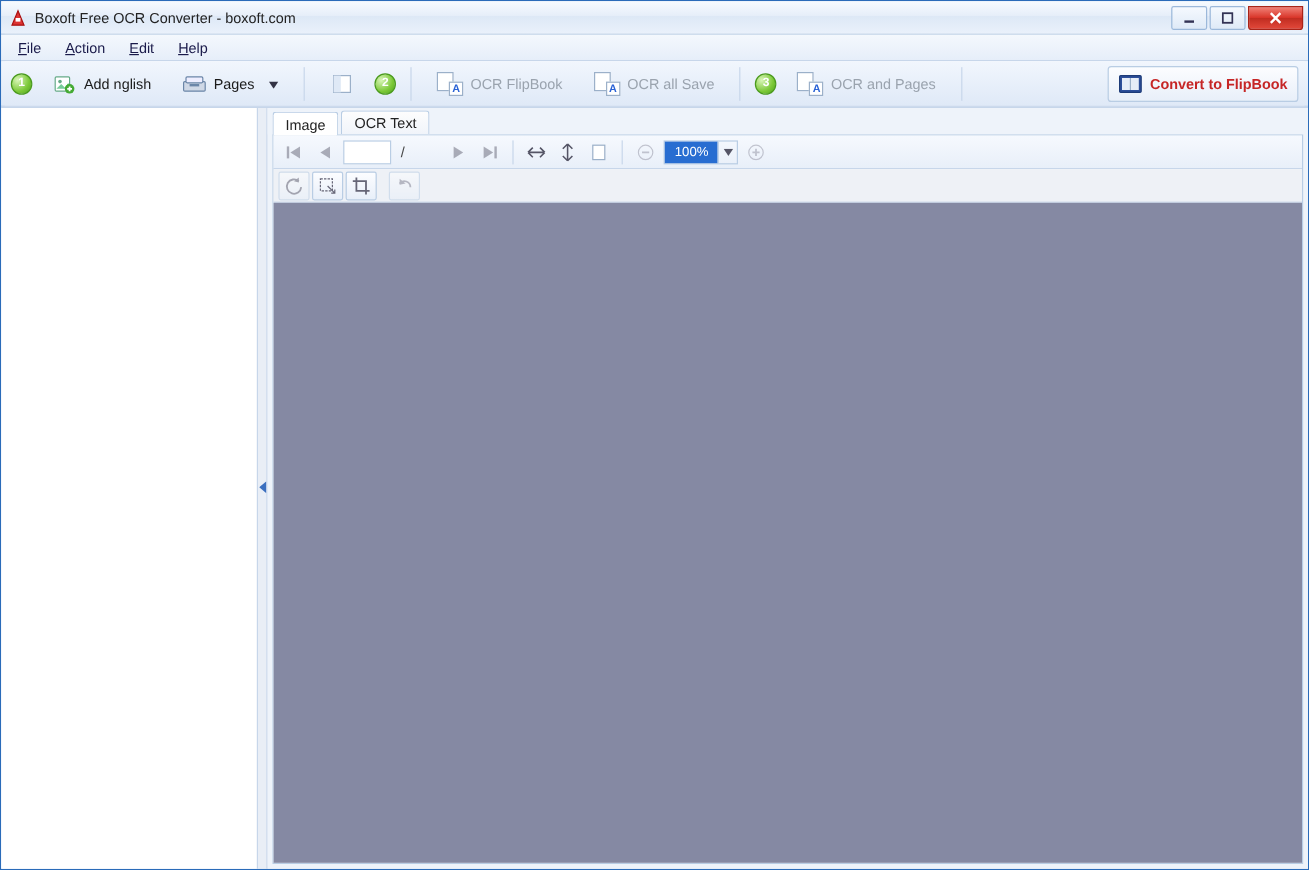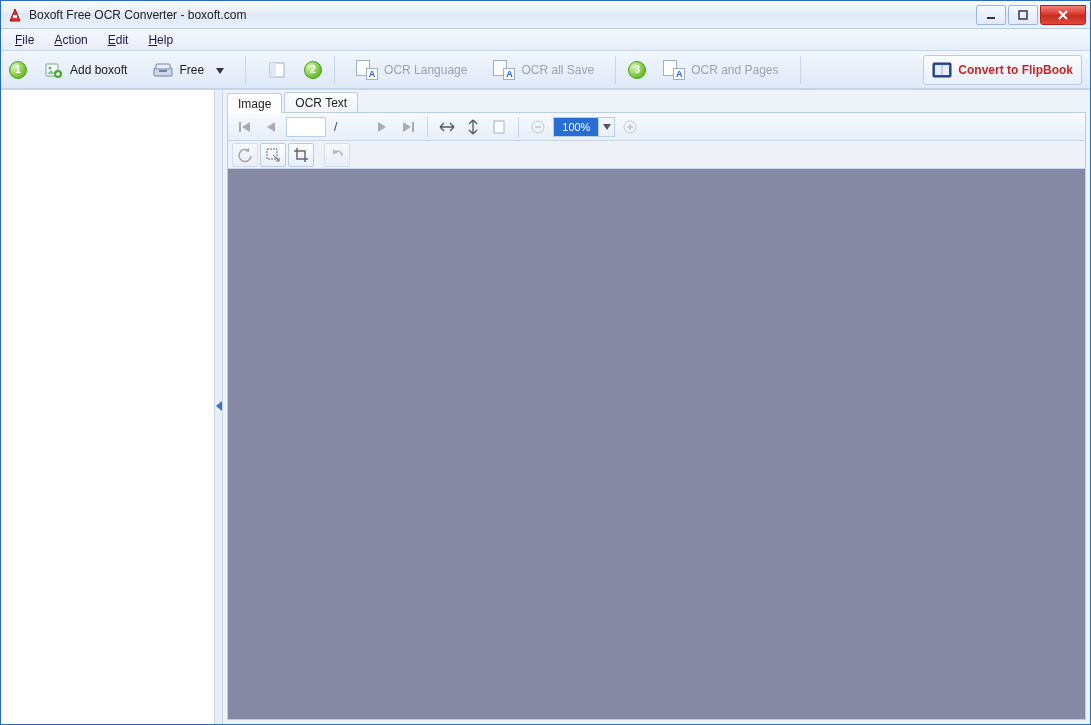--- a/index.html
+++ b/index.html
@@ -319,31 +319,31 @@
     <div class="tb-btn">
       <span class="icon-box">
         <svg width="18" height="18" viewBox="0 0 18 18">
           <rect x="1" y="3" width="12" height="12" rx="1" fill="#fff" stroke="#6a8"></rect>
           <circle cx="5" cy="7" r="1.5" fill="#6a8"></circle>
           <path d="M2 13 L6 9 L9 12 L12 8 L13 13 Z" fill="#7c9"></path>
           <circle cx="13" cy="13" r="4" fill="#4a3"></circle>
           <path d="M13 11v4M11 13h4" stroke="#fff" stroke-width="1.5"></path>
         </svg>
       </span>
-      <span>Add boxoft</span>
+      <span>Add nglish</span>
     </div>
     <div class="tb-btn">
       <span class="icon-box">
         <svg width="20" height="16" viewBox="0 0 20 16">
           <rect x="1" y="6" width="18" height="8" rx="1" fill="#cfd8e6" stroke="#6b86a8"></rect>
           <rect x="3" y="2" width="14" height="5" rx="1" fill="#eef" stroke="#6b86a8"></rect>
           <rect x="6" y="8" width="8" height="2" fill="#6b86a8"></rect>
         </svg>
       </span>
-      <span>Free</span>
+      <span>Pages</span>
       <span class="scan-caret">
         <svg width="8" height="6">
             <path d="M0 0 L8 0 L4 6 Z" fill="#334"></path>
           </svg>
       </span>
     </div>
 
     <div class="tb-sep"></div>
 
     <div class="tb-btn">
@@ -357,21 +357,21 @@
 
     <div class="step-badge">2</div>
 
     <div class="tb-sep"></div>
 
     <div class="tb-btn">
       <div class="ocr-icon">
         <div class="page"></div>
           <div class="a">A</div>
       </div>
-      <span class="muted">OCR Language</span>
+      <span class="muted">OCR FlipBook</span>
     </div>
     <div class="tb-btn">
       <div class="ocr-icon">
         <div class="page"></div>
           <div class="a">A</div>
       </div>
       <span class="muted">OCR all Save</span>
     </div>
 
     <div class="tb-sep"></div>

